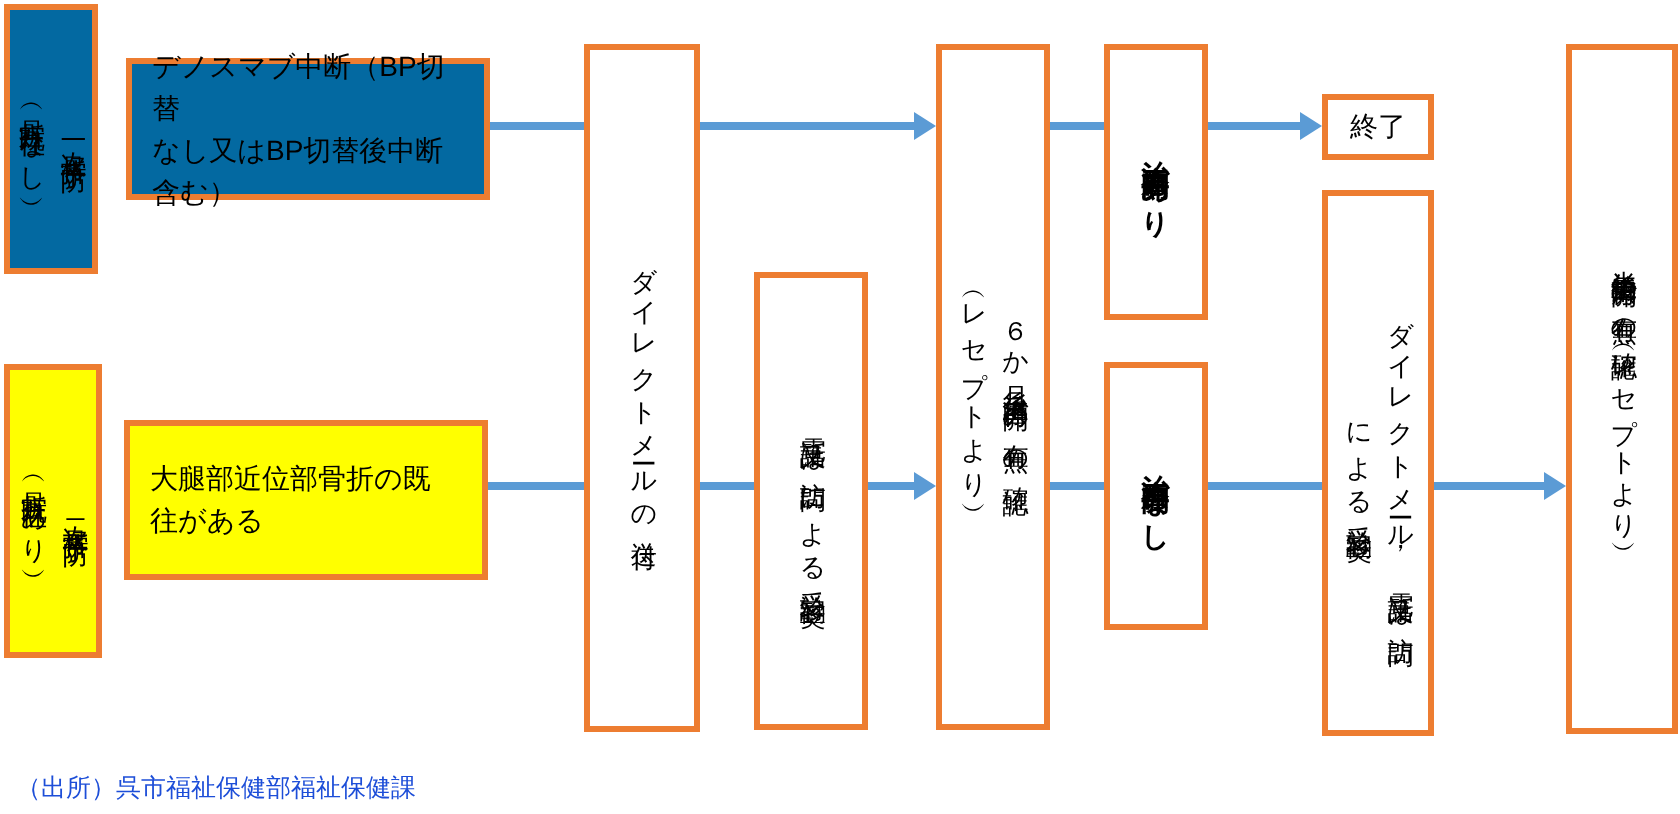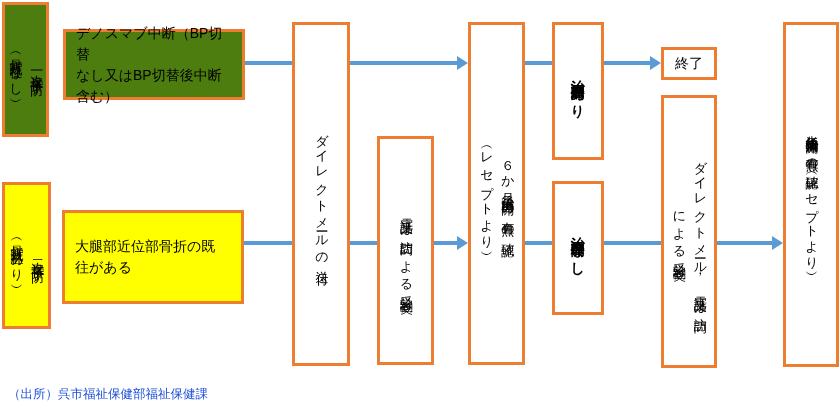--- a/index.html
+++ b/index.html
@@ -33,21 +33,21 @@
     line-height: 1.6;
     letter-spacing: 2px;
   }
   .v.tight .txt { letter-spacing: 1px; line-height: 1.3; }
   
   .h .txt { white-space: pre-line; }
   .h.halign-left { justify-content: flex-start; }
   .h.halign-left .txt { padding: 0 6px 0 10px; }
   .fs14 .txt { font-size: 14px; line-height: 1.5; }
   .bold .txt { font-weight: bold; font-size: 14px; }
-  .fill-blue   { background: #4d7c0f; }
+  .fill-blue   { background: #0369a1; }
   .fill-yellow { background: #FFFF00; }
   
   .hline {
     position: absolute;
     height: 4px;
     background: #5B9BD5;
     z-index: 1;
   }
   .ahead {
     position: absolute;
@@ -96,21 +96,21 @@
     <span class="txt">二次骨折予防
 （骨折既往あり）</span>
   </div>
 
   <div class="node h halign-left fs14 fill-blue" style="left:63px; top:29px; width:182px; height:71px;">
     <span class="txt">デノスマブ中断（BP切替
 なし又はBP切替後中断
 含む）</span>
   </div>
 
-  <div class="node h halign-left fs14 fill-yellow" style="left:62px; top:210px; width:182px; height:94px;">
+  <div class="node h halign-left fs14 fill-yellow" style="left:62px; top:210px; width:182px; height:80px;">
     <span class="txt">大腿部近位部骨折の既
 往がある</span>
   </div>
 
   <div class="node v" style="left:292px; top:22px; width:58px; height:344px;">
     <span class="txt">ダイレクトメールの送付</span>
   </div>
 
   <div class="node v" style="left:377px; top:136px; width:57px; height:229px;">
     <span class="txt">電話又は訪問による受診勧奨</span>

